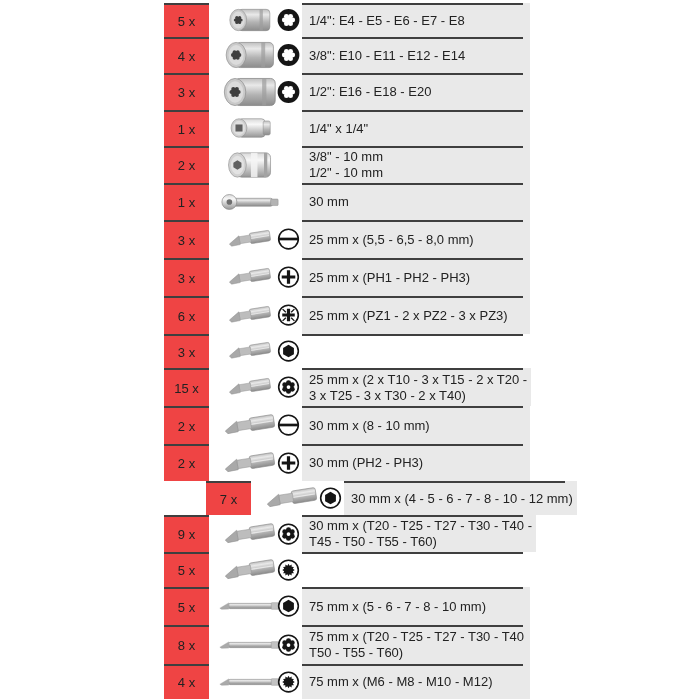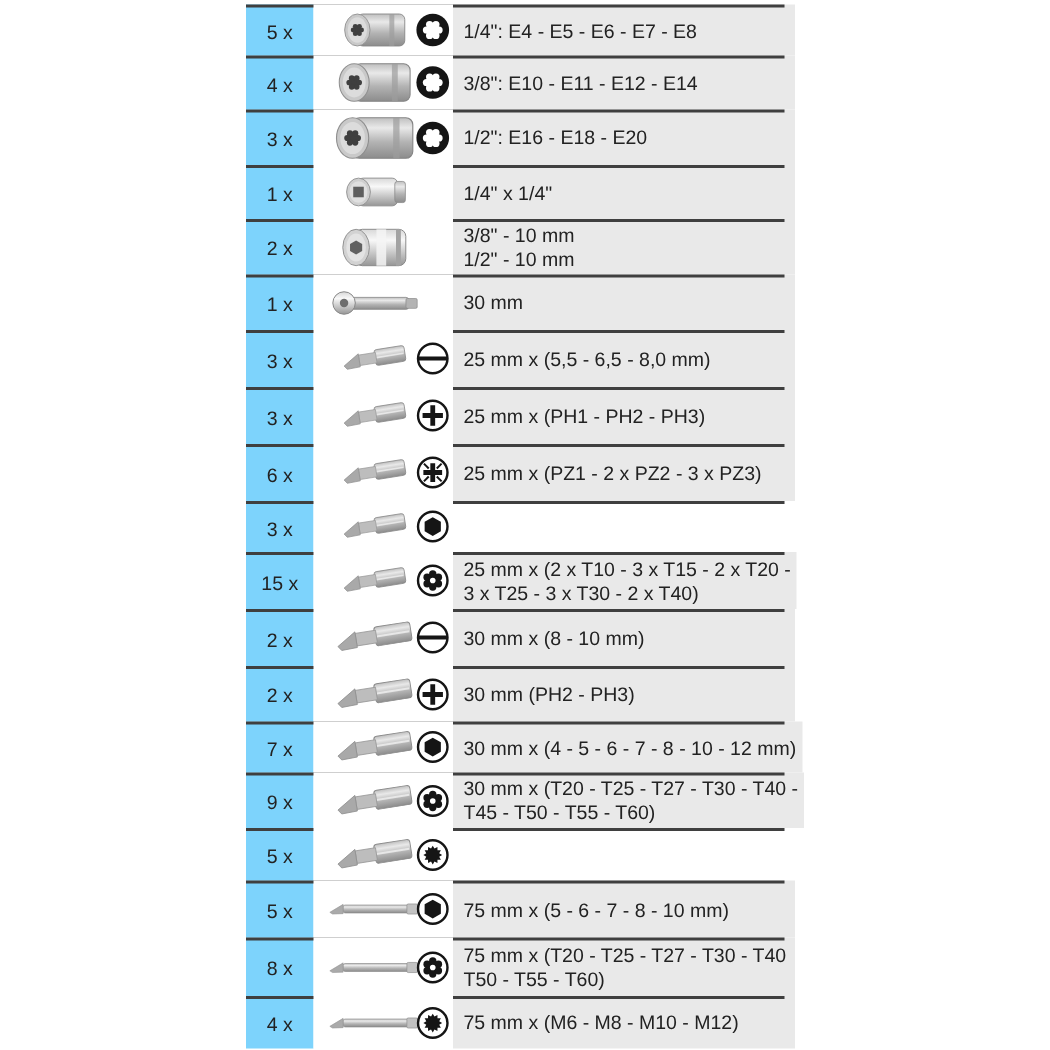--- a/index.html
+++ b/index.html
@@ -10,21 +10,21 @@
   }
   #spec-table{
     position:absolute;left:164px;top:3px;width:366px;
   }
   .row{position:relative;display:flex;align-items:stretch;}
   .row::before{
     content:"";position:absolute;top:0;left:0;width:359px;height:2px;
     background:#3f3f3f;
   }
   .qty{
-    width:45px;flex:0 0 45px;background:#7dd3fc;
+    width:45px;flex:0 0 45px;background:#ef4444;
     display:flex;align-items:center;justify-content:center;
     font-size:13px;padding-top:2px;box-sizing:border-box;
   }
   .mid{width:93px;flex:0 0 93px;position:relative;background:#ffffff;}
   .pimg{position:absolute;top:50%;}
   .tilt{transform:translateY(-50%) rotate(-9deg);}
   .notilt{transform:translateY(-50%);}
   .tipicon{position:absolute;right:1px;top:50%;transform:translateY(-50%);width:25px;height:25px;}
   .desc{
     flex:1;background:#e9e9e9;display:flex;flex-direction:column;
@@ -330,21 +330,21 @@
           <use href="#sym-bit" xlink:href="#sym-bit"></use>
         </svg>
         <svg width="25" height="25" class="tipicon">
           <use href="#icon-phillips" xlink:href="#icon-phillips"></use>
         </svg>
       </div>
       <div class="desc">
         <div>30 mm (PH2 - PH3)</div>
       </div>
     </div>
-    <div class="row" style="height: 34px;">
+    <div class="row" style="height: 34px; margin-left: 42px;">
       <div class="qty">7 x</div>
       <div class="mid">
         <svg width="54" height="19" class="pimg tilt" style="left: 14px;">
           <use href="#sym-bit" xlink:href="#sym-bit"></use>
         </svg>
         <svg width="25" height="25" class="tipicon">
           <use href="#icon-hex" xlink:href="#icon-hex"></use>
         </svg>
       </div>
       <div class="desc">

